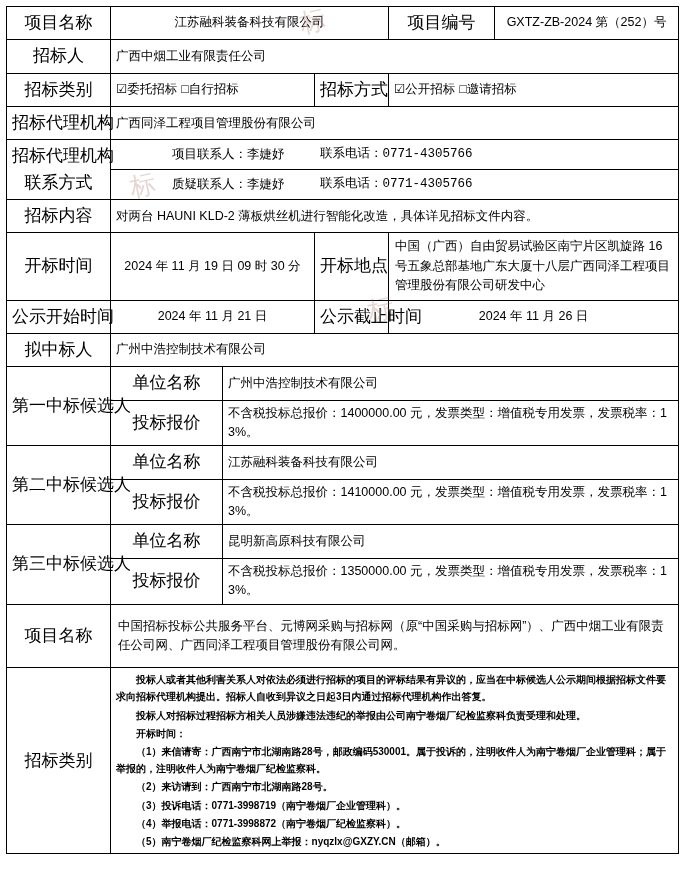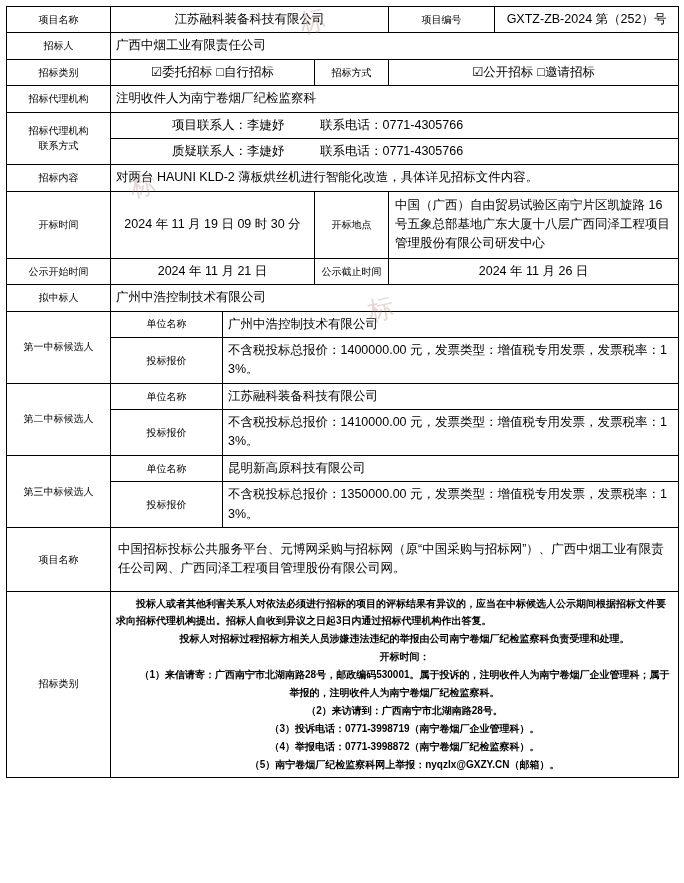--- a/index.html
+++ b/index.html
@@ -28,66 +28,66 @@
   }
   table.doc td {
     border: 1px solid #000000;
     padding: 3px 5px;
     vertical-align: middle;
     line-height: 1.55;
     word-break: break-all;
   }
   .lbl {
     text-align: center;
-    font-size: 10px;
+    font-size: 17px;
     white-space: nowrap;
   }
   .val {
     text-align: left;
     font-size: 12.5px;
   }
   .ctr {
     text-align: center;
   }
   .cellpad {
     padding-left: 8px;
   }
   .checkline {
     display: flex;
     align-items: center;
-    justify-content: center;
+    justify-content: flex-start;
     gap: 4px;
   }
   .chk {
     white-space: nowrap;
   }
   .contact-row {
     display: flex;
     align-items: center;
     margin-left: 48px;
   }
   .contact-row .c1 {
     width: 148px;
     flex: 0 0 148px;
   }
   .contact-row .c2 {
     flex: 1 1 auto;
+    font-family: Liberation Mono, monospace;
   }
   .indent {
     text-indent: 2em;
   }
   .para {
     margin: 0;
     line-height: 1.72;
     font-size: 10px;
     font-weight: bold;
   }
   .para + .para {
     margin-top: 1px;
-    text-align: center;
   }
   .objection-cell {
     padding: 6px 7px 8px 7px;
     vertical-align: top;
   }
   .label-mid {
     vertical-align: middle;
   }
   .two-line {
     line-height: 1.7;
@@ -149,21 +149,21 @@
         <td class="val" colspan="2">
           <div class="checkline">
             <span class="chk">☑公开招标</span>
             <span class="chk">□邀请招标</span>
           </div>
         </td>
       </tr>
 
       <tr>
         <td class="lbl">招标代理机构</td>
-        <td class="val cellpad" colspan="5">注明收件人为南宁卷烟厂纪检监察科</td>
+        <td class="val cellpad" colspan="5">广西同泽工程项目管理股份有限公司</td>
       </tr>
 
       <tr>
         <td class="lbl two-line" rowspan="2">
           <div>招标代理机构</div>
           <div>联系方式</div>
         </td>
         <td class="val" colspan="5">
           <div class="contact-row">
             <span class="c1 cellpad">项目联系人：李婕妤</span>

